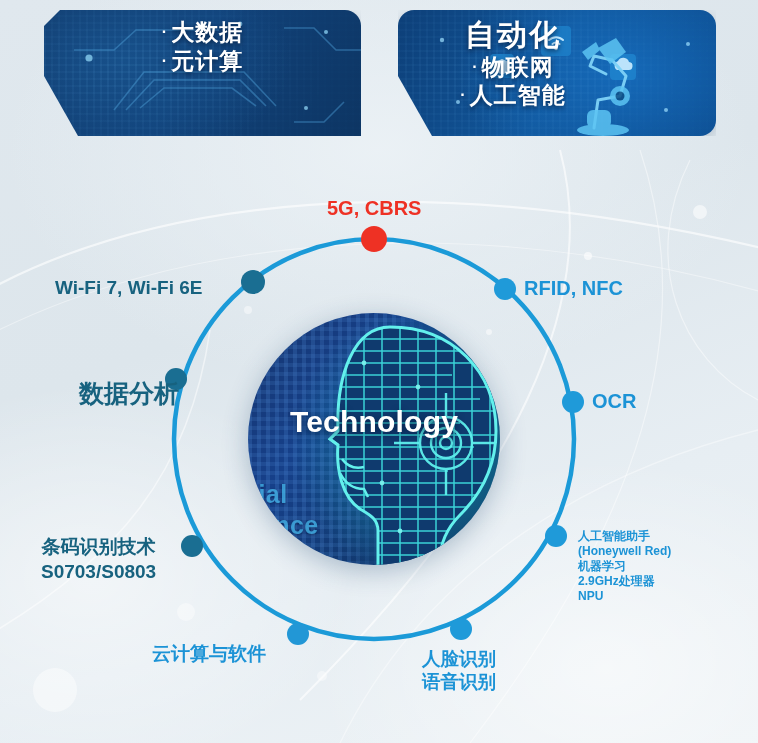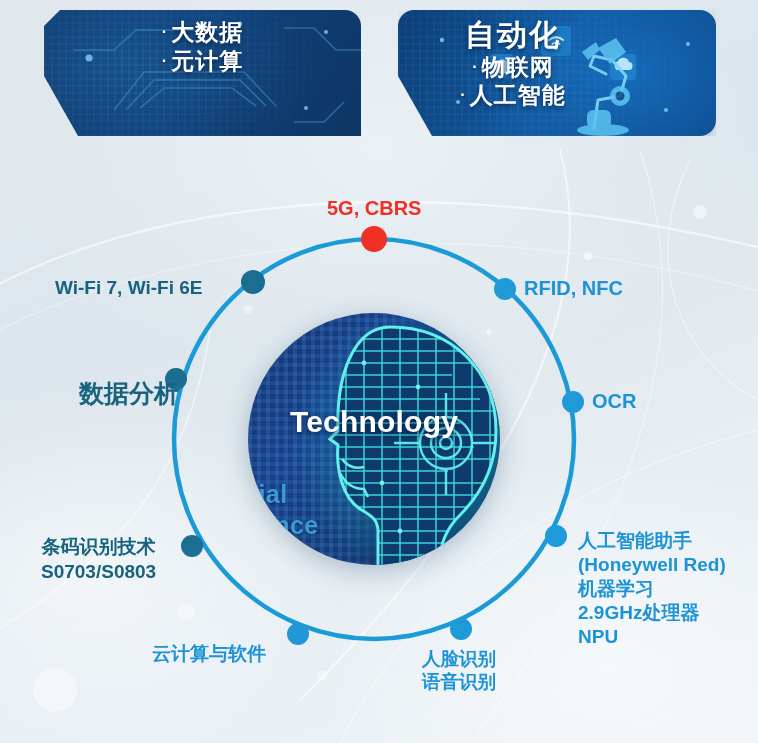--- a/index.html
+++ b/index.html
@@ -270,21 +270,21 @@
       <div>Technology</div>
     </div>
   </div>
 
   <div class="node-label red" style="left:327px;top:197px;font-size:20px;">5G, CBRS</div>
 
   <div class="node-label brightblue" style="left:524px;top:277px;font-size:20px;">RFID, NFC</div>
 
   <div class="node-label brightblue" style="left:592px;top:390px;font-size:20px;">OCR</div>
 
-  <div class="node-label brightblue" style="left:578px;top:529px;font-size:19px;line-height:1.26;">人工智能助手
+  <div class="node-label brightblue" style="left:578px;top:529px;font-size:12px;line-height:1.26;">人工智能助手
 (Honeywell Red)
 机器学习
 2.9GHz处理器
 NPU</div>
 
   <div class="node-label brightblue" style="left:422px;top:647px;font-size:18.5px;line-height:1.26;">人脸识别
 语音识别</div>
 
   <div class="node-label brightblue" style="left:152px;top:643px;font-size:19px;">云计算与软件</div>
 

